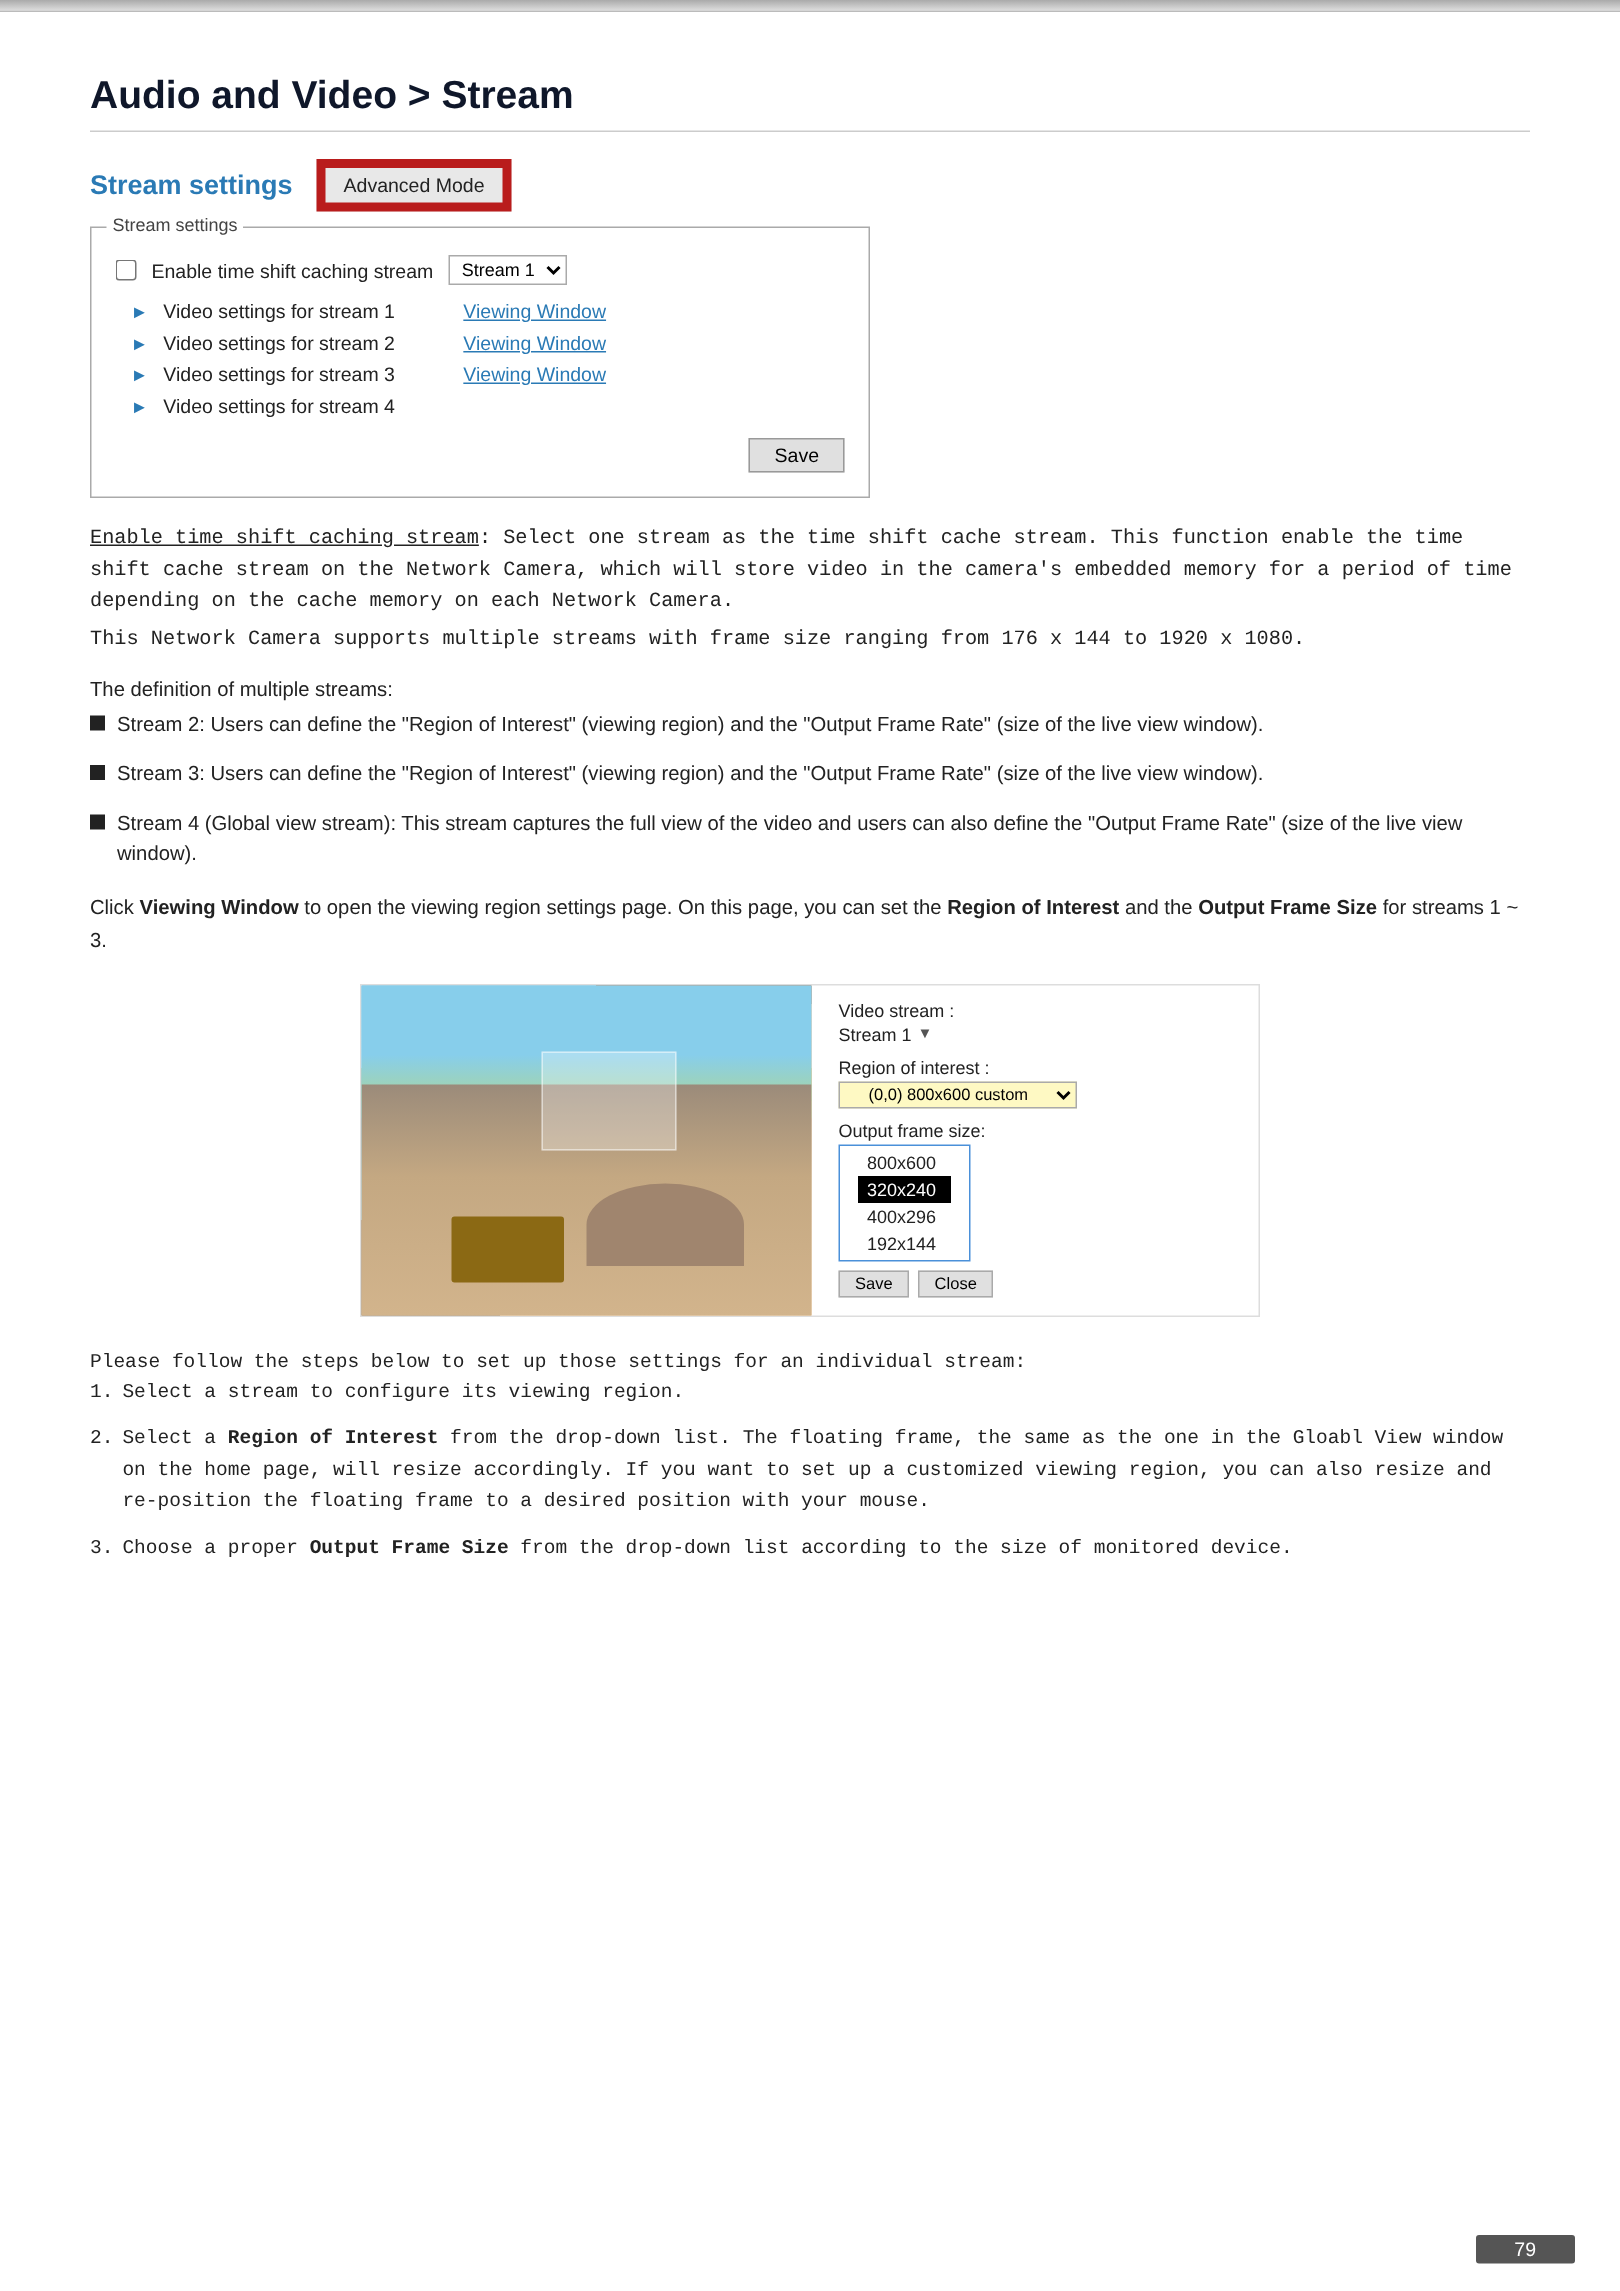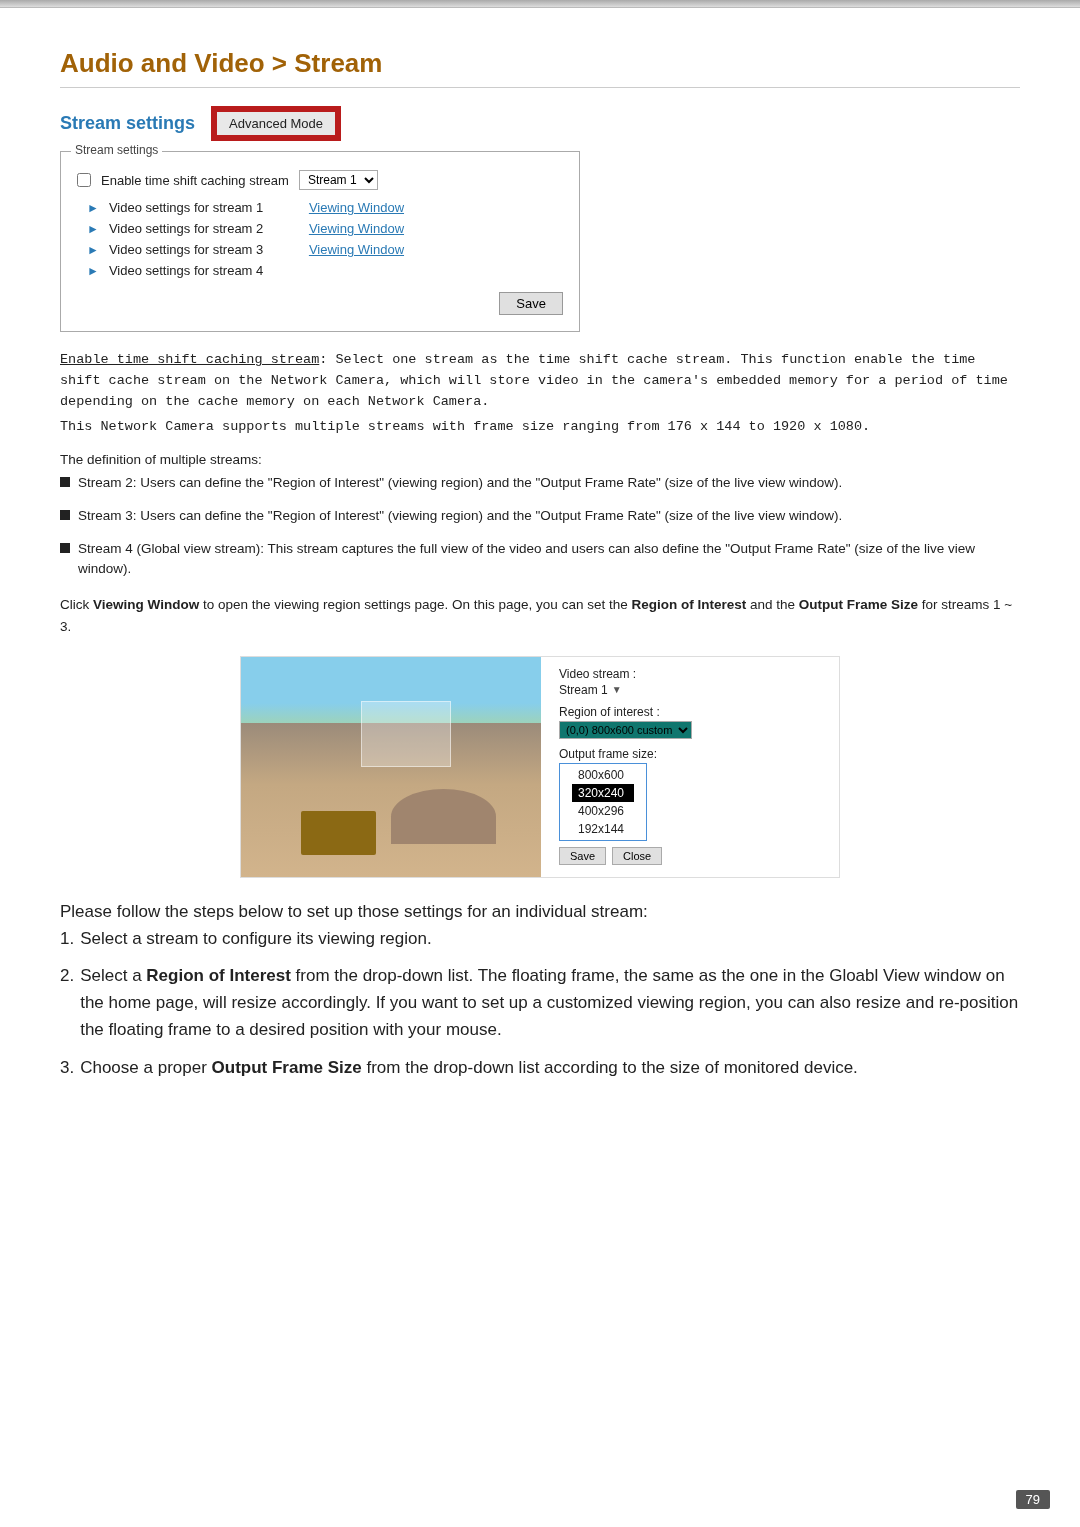--- a/index.html
+++ b/index.html
@@ -16,21 +16,21 @@
       height: 8px;
       background: linear-gradient(180deg, #aaa 0%, #ddd 100%);
       border-bottom: 1px solid #bbb;
     }
     .page-content {
       padding: 40px 60px 60px 60px;
     }
     .page-title {
       font-size: 26px;
       font-weight: bold;
-      color: #a16207;
+      color: #0f172a;
       margin-bottom: 18px;
       border-bottom: 1px solid #ccc;
       padding-bottom: 8px;
     }
     .section-header {
       display: flex;
       align-items: center;
       gap: 16px;
       margin-bottom: 10px;
     }
@@ -195,22 +195,22 @@
       font-size: 12px;
       color: #222;
       margin-bottom: 8px;
       display: flex;
       align-items: center;
       gap: 4px;
     }
     .mini-select {
       font-size: 11px;
       border: 1px solid #aaa;
-      background: #0f766e;
-      padding: 1px 2px;
+      background: #fef9c3;
+      padding: 1px 15px;
     }
     .dropdown-icon {
       font-size: 10px;
       color: #555;
     }
     .output-frame-options {
       border: 1px solid #4a90d9;
       background: #fff;
       font-size: 12px;
       padding: 2px 12px;
@@ -230,41 +230,42 @@
       margin-top: 6px;
     }
     .mini-btn {
       font-size: 11px;
       background: #e0e0e0;
       border: 1px solid #aaa;
       padding: 2px 10px;
       cursor: pointer;
     }
     .steps-section {
-      font-size: 17px;
+      font-size: 13px;
       line-height: 1.6;
       margin-top: 10px;
+      font-family: Liberation Mono, monospace;
     }
     .steps-section .step {
       margin-bottom: 10px;
       display: flex;
       gap: 6px;
     }
     .steps-section .step-num {
       flex-shrink: 0;
     }
     .page-number {
       position: absolute;
       bottom: 18px;
       right: 30px;
       font-size: 13px;
       color: #333;
       background: #555;
       color: #fff;
-      padding: 2px 10px;
+      padding: 2px 26px;
       border-radius: 2px;
     }
   </style>
 </head>
 <body>
 
 <div class="top-bar"></div>
 
 <div class="page-content">
 

